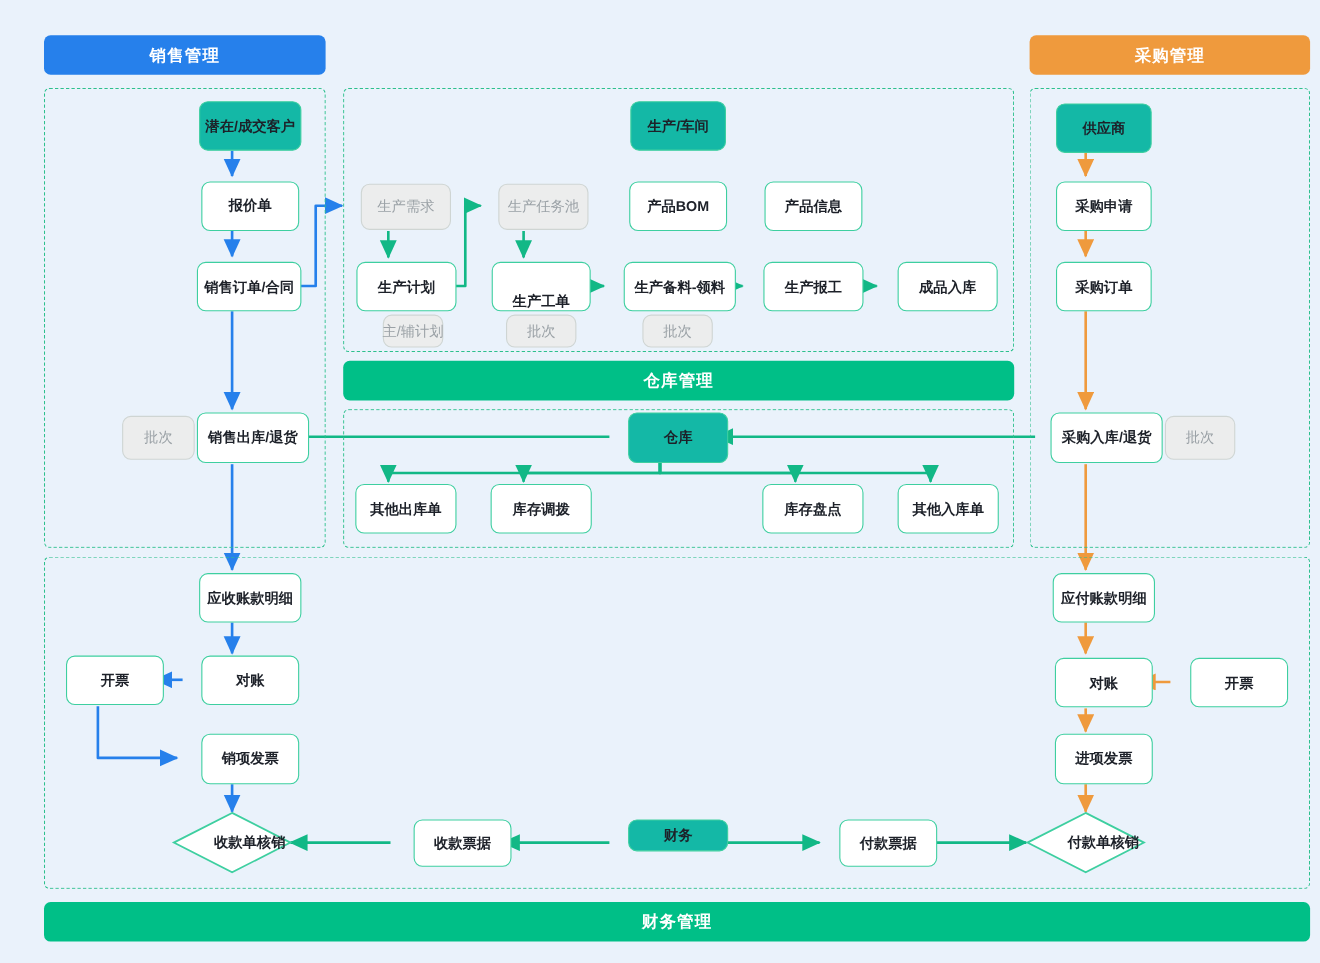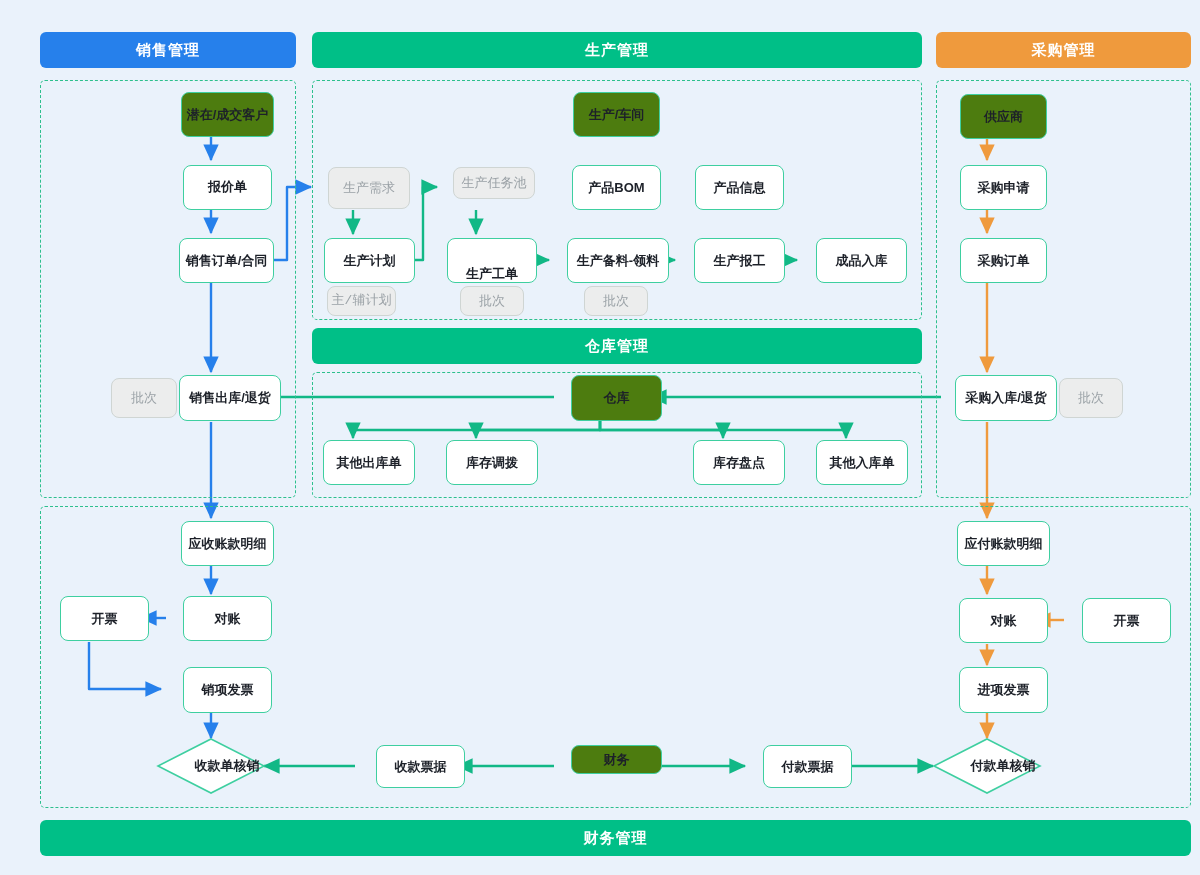--- a/index.html
+++ b/index.html
@@ -42,21 +42,21 @@
     box-sizing:border-box;
     border-radius:8px;
     font-size:13px;
     color:#1d2129;
     font-weight:bold;
     text-align:center;
     line-height:1.2;
     white-space:nowrap;
   }
   .node.white{background:#ffffff;border:1.4px solid #3ecfa0;}
-  .node.mint{background:#4d7c0f;border:1.4px solid #3ecfa0;}
+  .node.mint{background:#14b8a6;border:1.4px solid #3ecfa0;}
   .node.grey{background:#eceded;border:1.4px solid #cfd5d3;color:#9aa1a6;font-weight:normal;}
   .node.diamond{
     background:transparent;border:none;
   }
   .diamond-label{
     position:relative;z-index:2;font-size:13px;font-weight:bold;color:#1d2129;
   }
 </style>
 </head>
 <body>
@@ -129,23 +129,20 @@
       <polygon points="211,739 264,766 211,793 158,766"></polygon>
       <polygon points="987,739 1040,766 987,793 934,766"></polygon>
     </g>
   </svg>
 
   <div id="nodes">
 
     <div class="bar blue" style="left:24px;top:32px;width:256px;height:36px;">
       <span>销售管理</span>
     </div>
-    <div class="bar green" style="left:296px;top:32px;width:610px;height:36px;">
-      <span>生产管理</span>
-    </div>
     <div class="bar orange" style="left:920px;top:32px;width:255px;height:36px;">
       <span>采购管理</span>
     </div>
     <div class="bar green" style="left:296px;top:328px;width:610px;height:36px;">
       <span>仓库管理</span>
     </div>
     <div class="bar green" style="left:24px;top:820px;width:1151px;height:36px;">
       <span>财务管理</span>
     </div>
 
@@ -170,33 +167,33 @@
     <div class="node white" style="left:163px;top:375px;width:102px;height:46px;align-items:center;">
       <span>销售出库/退货</span>
     </div>
 
     <div class="node mint" style="left:557px;top:92px;width:87px;height:45px;">
       <span>生产/车间</span>
     </div>
     <div class="node grey" style="left:312px;top:167px;width:82px;height:42px;">
       <span>生产需求</span>
     </div>
-    <div class="node grey" style="left:437px;top:167px;width:82px;height:32px;">
+    <div class="node grey" style="left:437px;top:167px;width:82px;height:42px;">
       <span>生产任务池</span>
     </div>
     <div class="node white" style="left:556px;top:165px;width:89px;height:45px;">
       <span>产品BOM</span>
     </div>
     <div class="node white" style="left:679px;top:165px;width:89px;height:45px;">
       <span>产品信息</span>
     </div>
     <div class="node white" style="left:308px;top:238px;width:91px;height:45px;">
       <span>生产计划</span>
     </div>
-    <div class="node grey" style="left:311px;top:286px;width:69px;height:30px;font-family:Liberation Mono, monospace;">
+    <div class="node grey" style="left:332px;top:286px;width:55px;height:30px;">
       <span>主/辅计划</span>
     </div>
     <div class="node white" style="left:431px;top:238px;width:90px;height:45px;align-items:flex-end;">
       <span>生产工单</span>
     </div>
     <div class="node grey" style="left:444px;top:286px;width:64px;height:30px;">
       <span>批次</span>
     </div>
     <div class="node white" style="left:551px;top:238px;width:102px;height:45px;text-align:center;">
       <span>生产备料-领料</span>

